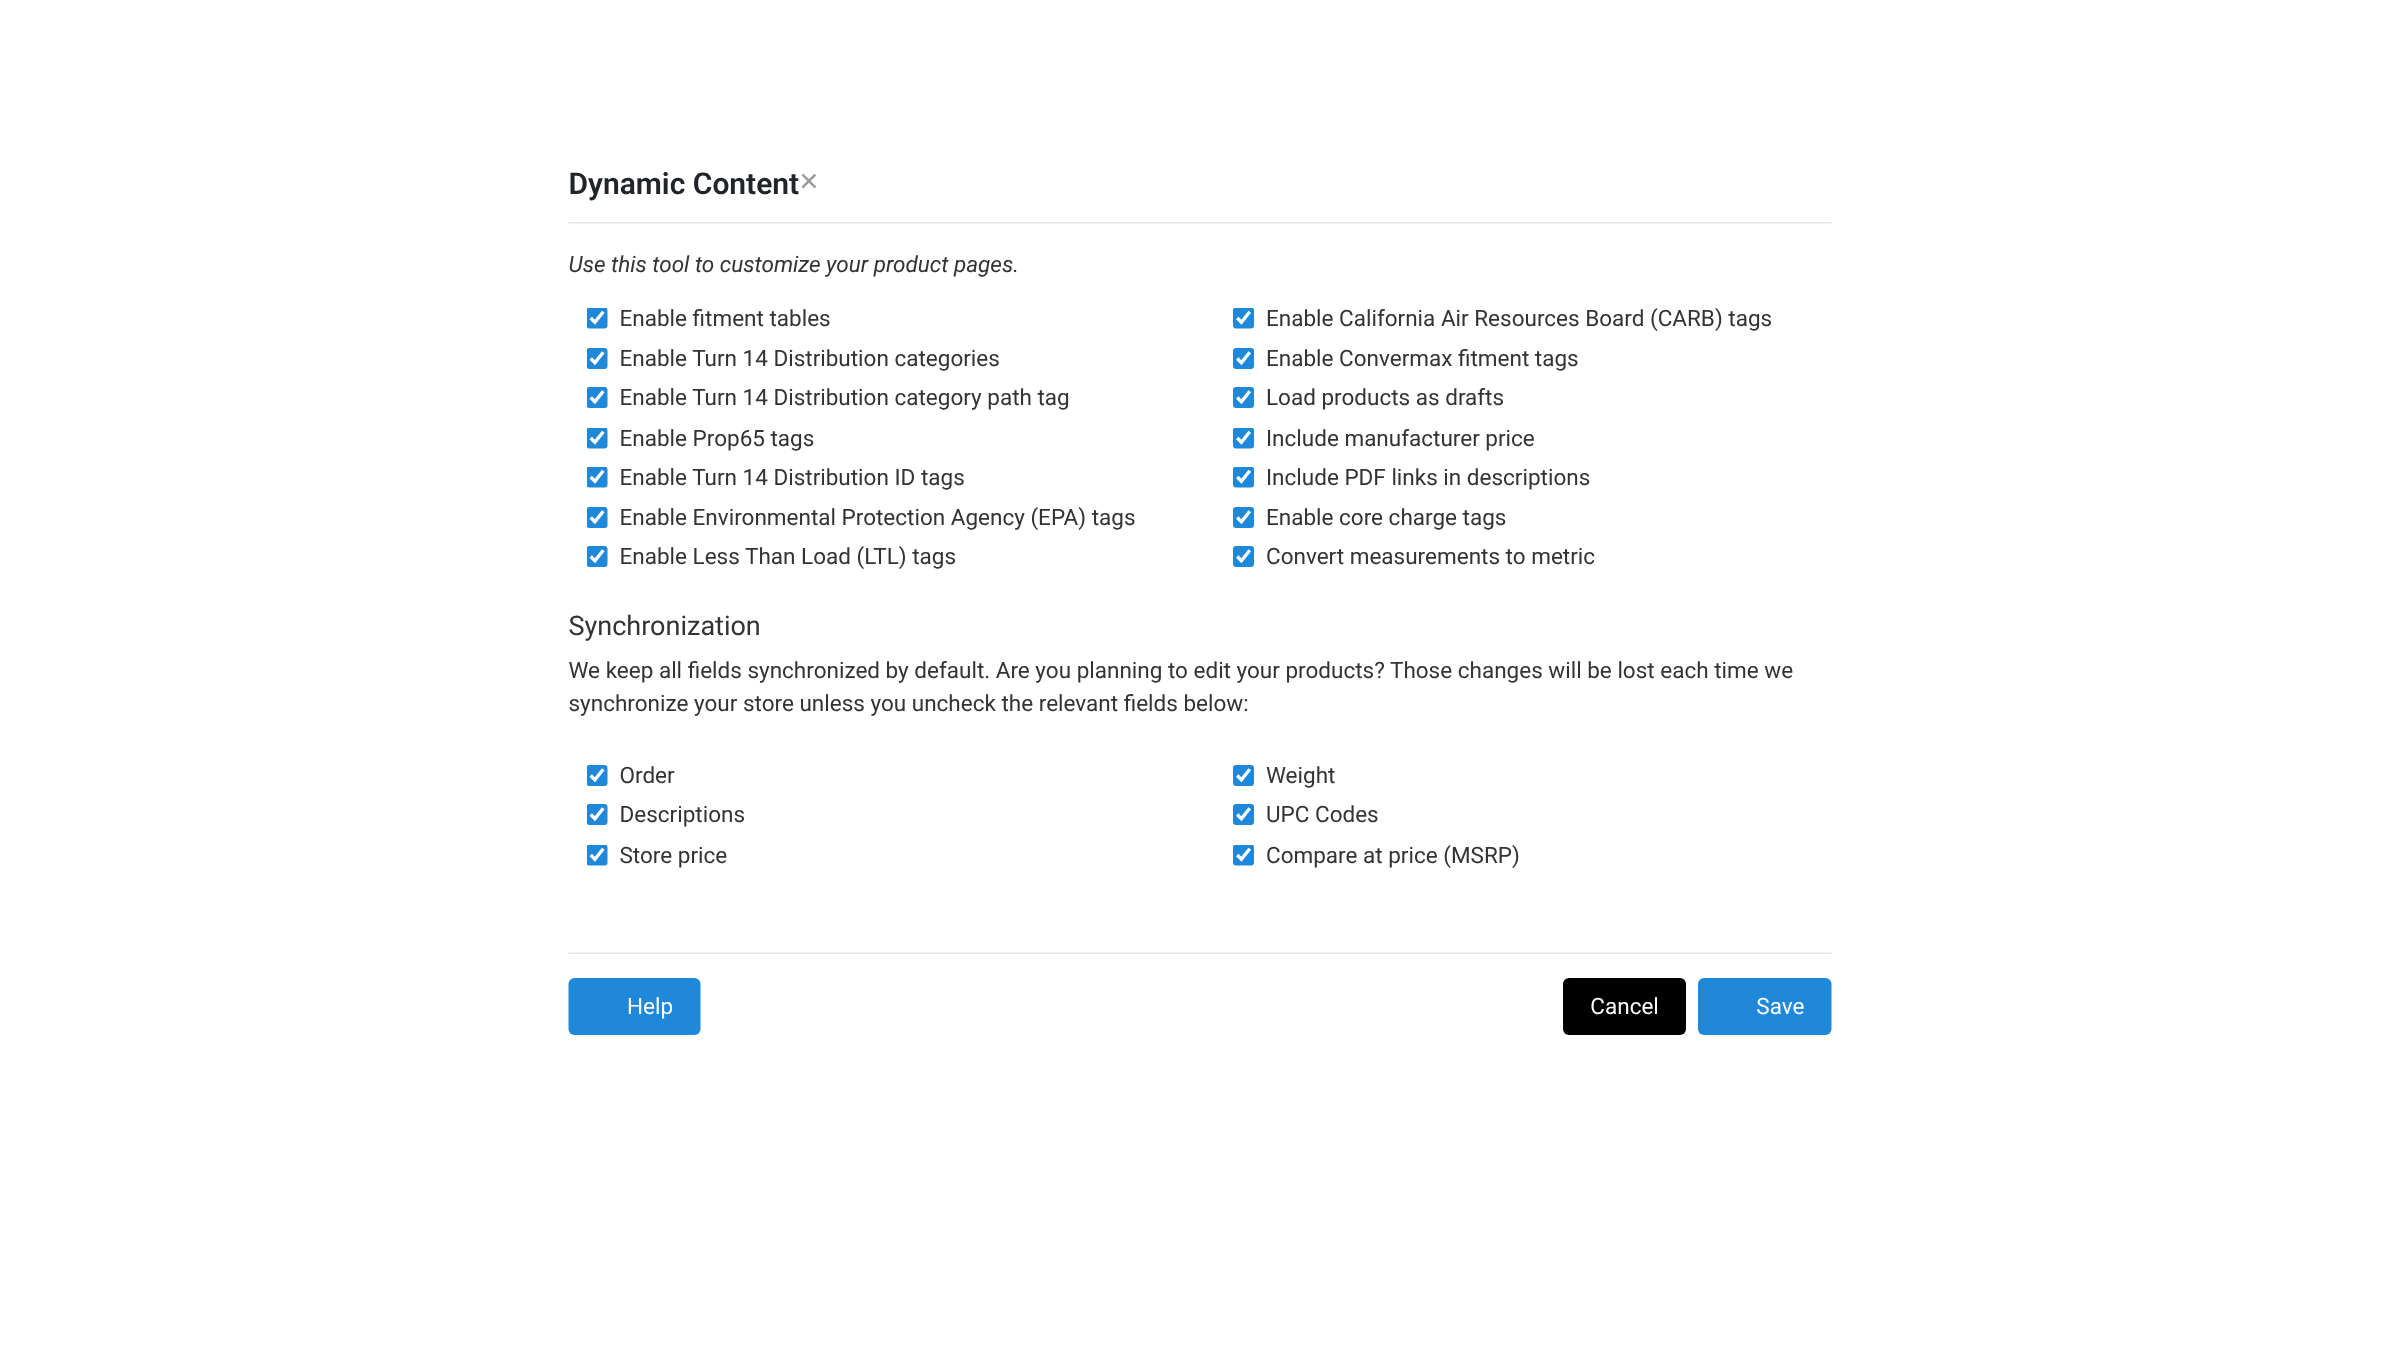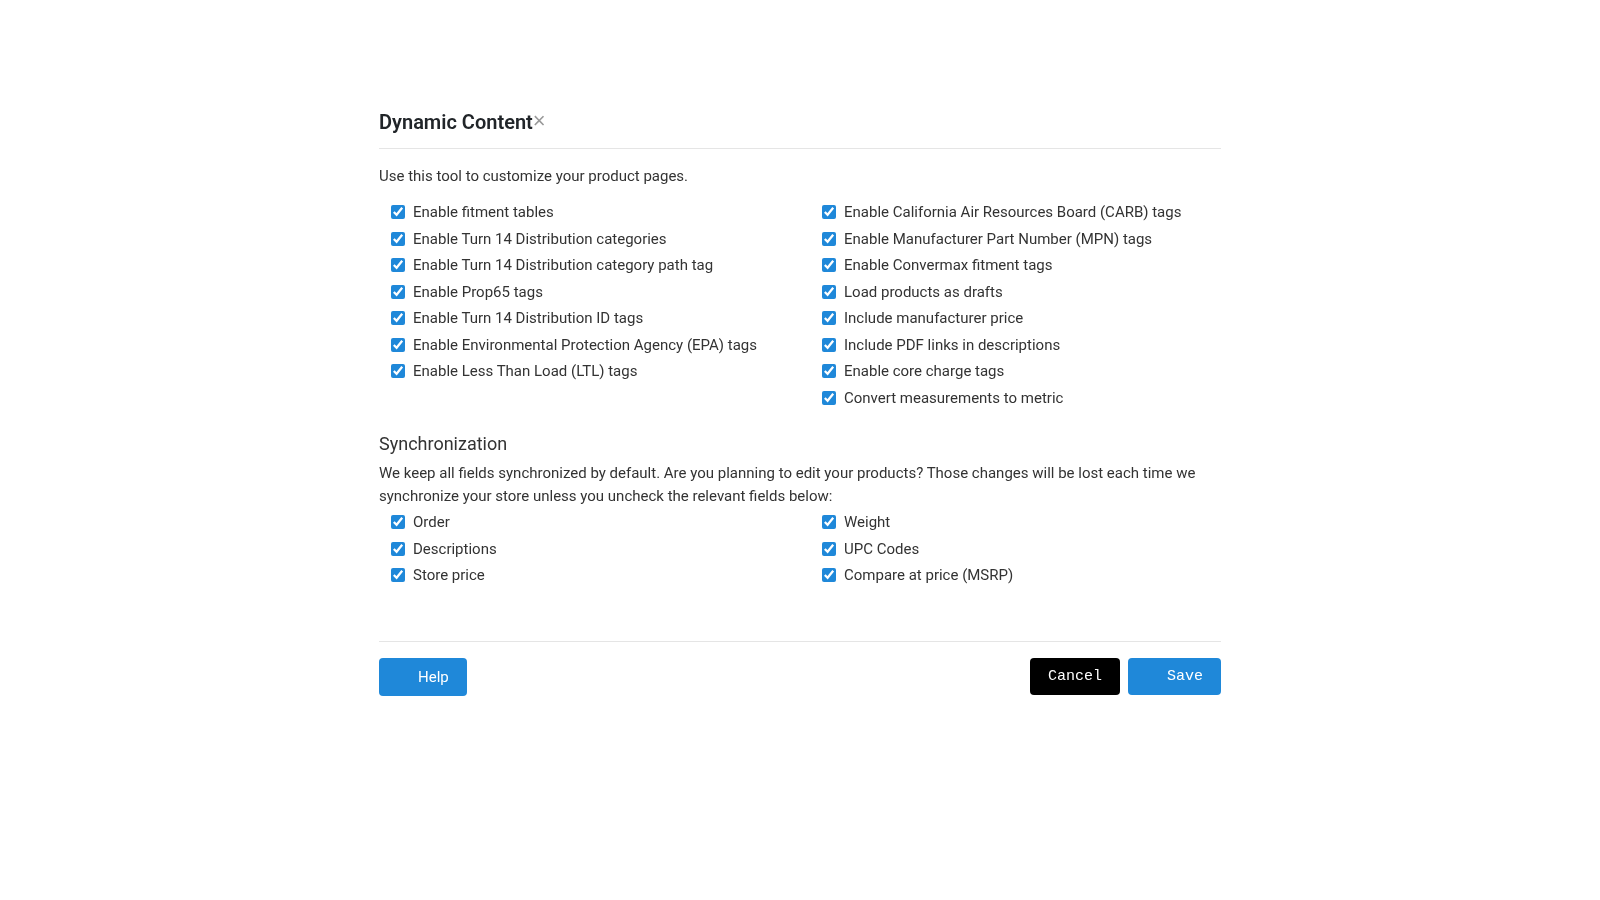--- a/index.html
+++ b/index.html
@@ -36,20 +36,21 @@
       font-size: 22px;
       line-height: 1;
       color: #999;
       cursor: pointer;
       padding: 0;
       font-weight: 400;
     }
     .intro {
       color: #333;
       margin-bottom: 16px;
+      font-style: italic;
     }
     .options-grid {
       display: grid;
       grid-template-columns: 1fr 1fr;
       column-gap: 20px;
       margin-bottom: 20px;
     }
     .option-row {
       display: flex;
       align-items: center;
@@ -70,21 +71,21 @@
     }
     .section-heading {
       font-size: 18px;
       font-weight: 400;
       color: #333;
       margin-bottom: 8px;
       margin-top: 4px;
     }
     .sync-intro {
       color: #333;
-      margin-bottom: 4px;
+      margin-bottom: 25px;
       line-height: 1.5;
     }
     .modal-footer {
       border-top: 1px solid #e5e5e5;
       padding-top: 16px;
       margin-top: 50px;
       display: flex;
       justify-content: space-between;
       align-items: center;
     }
@@ -101,21 +102,20 @@
       color: #fff;
       padding-left: 39px;
     }
     .btn-dark {
       background: #000;
       color: #fff;
     }
     .footer-right {
       display: flex;
       gap: 8px;
-      font-family: Liberation Mono, monospace;
     }
   </style>
 </head>
 <body>
 
 <div class="modal">
 
   <div class="modal-header">
     <h2 class="modal-title">Dynamic Content</h2>
     <button class="close-btn">
@@ -153,24 +153,20 @@
         </div>
         <div class="option-row">
           <input type="checkbox" id="option-7" checked="" style="">
           <label for="option-7">Enable Less Than Load (LTL) tags</label>
         </div>
       </div>
     <div id="opts-right">
         <div class="option-row">
           <input type="checkbox" id="option-0" checked="" style="">
           <label for="option-0">Enable California Air Resources Board (CARB) tags</label>
-        </div>
-        <div class="option-row">
-          <input type="checkbox" id="option-1" checked="" style="">
-          <label for="option-1">Enable Manufacturer Part Number (MPN) tags</label>
         </div>
         <div class="option-row">
           <input type="checkbox" id="option-2" checked="" style="">
           <label for="option-2">Enable Convermax fitment tags</label>
         </div>
         <div class="option-row">
           <input type="checkbox" id="option-3" checked="" style="">
           <label for="option-3">Load products as drafts</label>
         </div>
         <div class="option-row">

